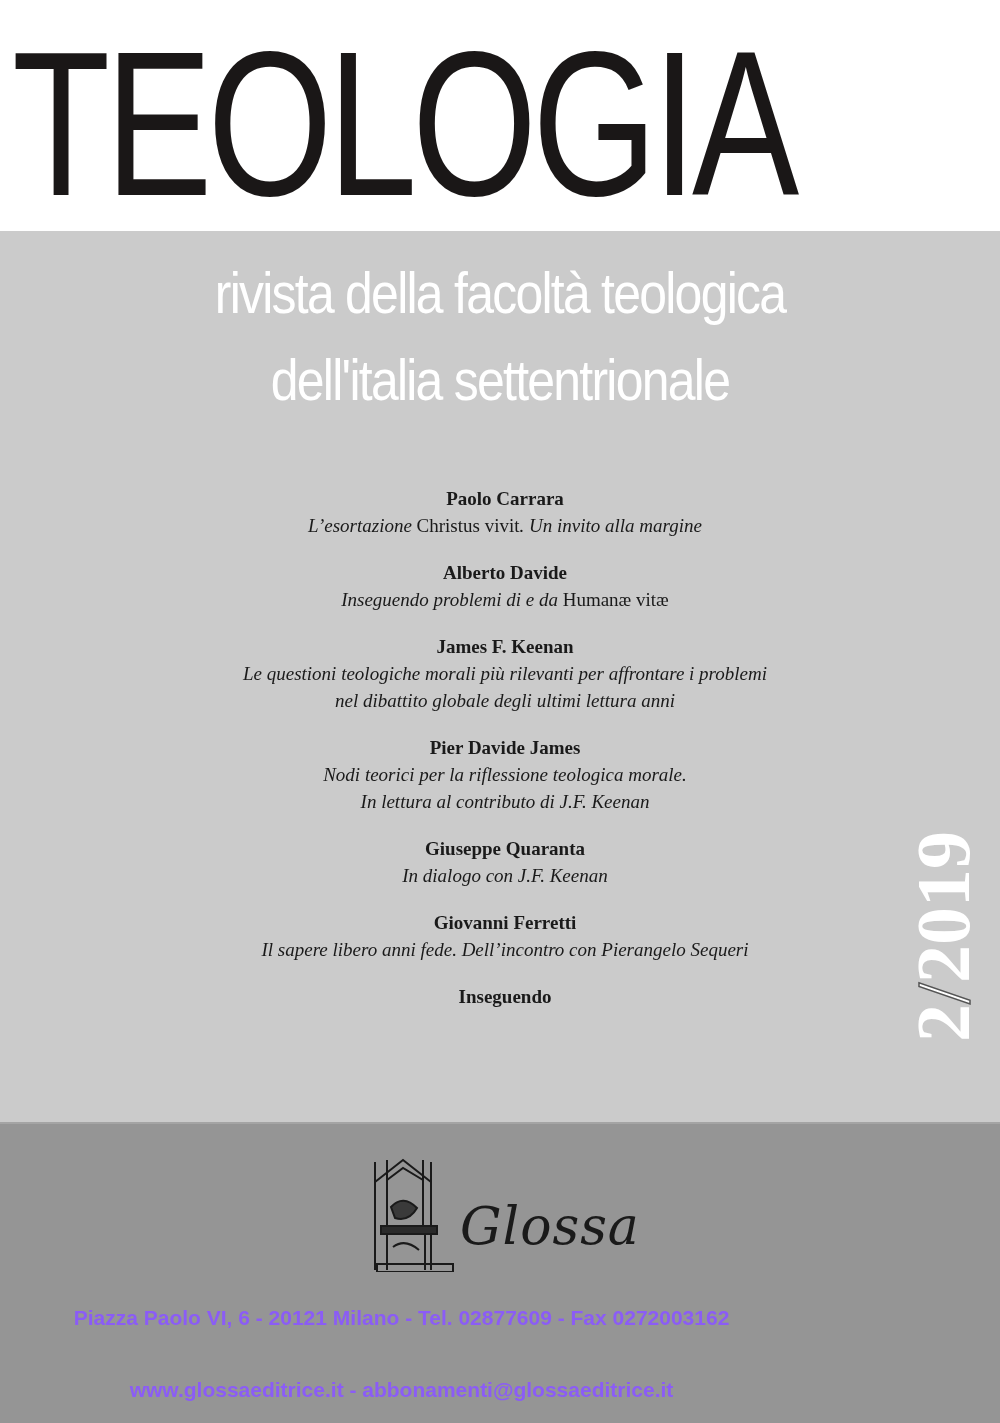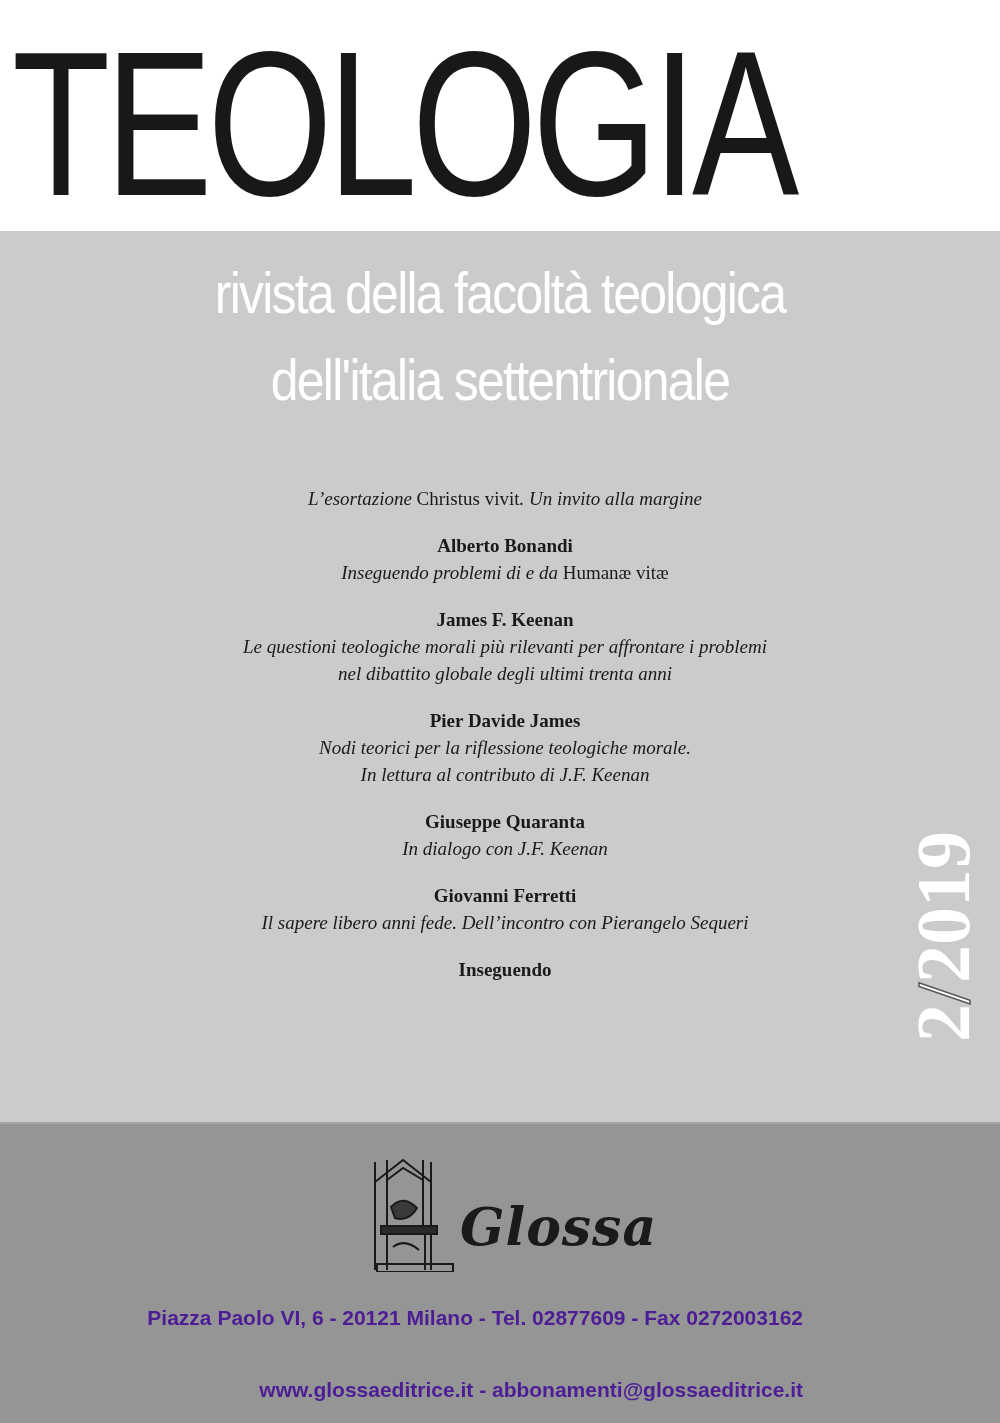--- a/index.html
+++ b/index.html
@@ -51,56 +51,56 @@
       position: absolute; left: 0; top: 1122px; width: 1000px; height: 301px; background: #959595;
       border-top: 2px solid #a4a4a4;
     }
     .logo {
       position: absolute; left: 365px; top: 1152px; width: 270px; height: 120px;
     }
     .logo-text {
       position: absolute; left: 460px; top: 1196px;
       font-family: "DejaVu Serif", serif; font-style: italic; font-size: 52px; color: #1a1a1a;
       letter-spacing: 1px;
-      font-weight: bold;
     }
     .address {
-      position: absolute; left: 0; width: 803px; text-align: right;
-      font-family: "Liberation Sans", sans-serif; font-weight: bold; color: #4c1d95;
+      position: absolute; left: 0; width: 803px; text-align: center;
+      font-family: "Liberation Sans", sans-serif; font-weight: bold; color: #8b5cf6;
       font-size: 21px; line-height: 28px;
     }
     .address.l1 { top: 1304px; }
     .address.l2 { top: 1376px; }
   </style>
 </head>
 <body>
 
 <div class="top-band"></div>
 <div class="masthead">TEOLOGIA</div>
 
 <div class="mid-band"></div>
 <div class="subtitle l1">rivista della facoltà teologica</div>
 <div class="subtitle l2">dell'italia settentrionale</div>
 
 <div class="toc">
   <div class="entry">
+    <div class="author">Paolo Carrara</div>
     <div class="title-line"><span>L’esortazione </span><span class="upright">Christus vivit</span><span>. Un invito alla margine</span></div>
   </div>
   <div class="entry">
-    <div class="author">Alberto Bonandi</div>
+    <div class="author">Alberto Davide</div>
     <div class="title-line"><span>Inseguendo problemi di e da </span><span class="upright">Humanæ vitæ</span></div>
   </div>
   <div class="entry">
     <div class="author">James F. Keenan</div>
     <div class="title-line">Le questioni teologiche morali più rilevanti per affrontare i problemi</div>
-    <div class="title-line">nel dibattito globale degli ultimi trenta anni</div>
+    <div class="title-line">nel dibattito globale degli ultimi lettura anni</div>
   </div>
   <div class="entry">
     <div class="author">Pier Davide James</div>
-    <div class="title-line">Nodi teorici per la riflessione teologiche morale.</div>
+    <div class="title-line">Nodi teorici per la riflessione teologica morale.</div>
     <div class="title-line">In lettura al contributo di J.F. Keenan</div>
   </div>
   <div class="entry">
     <div class="author">Giuseppe Quaranta</div>
     <div class="title-line">In dialogo con J.F. Keenan</div>
   </div>
   <div class="entry">
     <div class="author">Giovanni Ferretti</div>
     <div class="title-line">Il sapere libero anni fede. Dell’incontro con Pierangelo Sequeri</div>
   </div>

